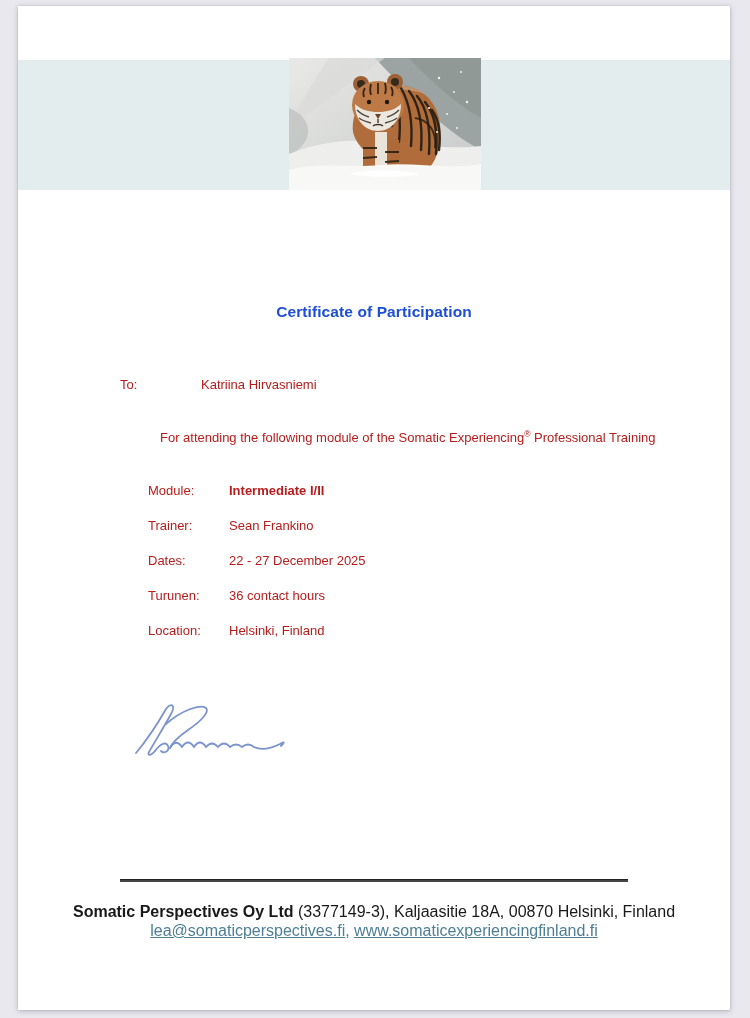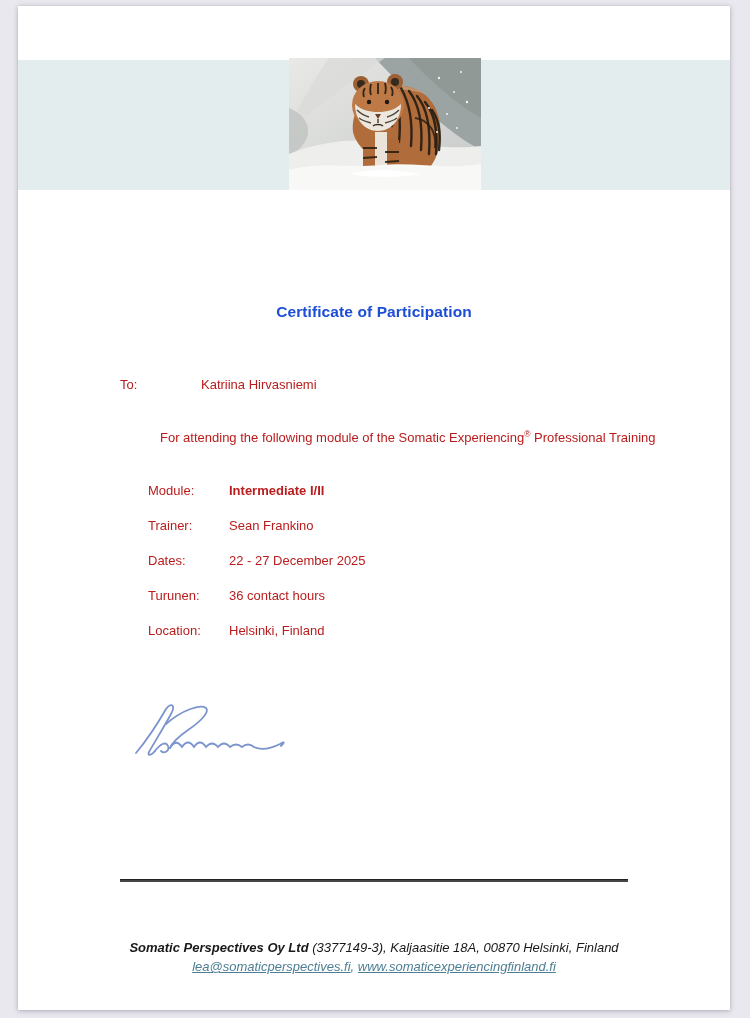--- a/index.html
+++ b/index.html
@@ -38,21 +38,21 @@
   .val-bold { font-weight:bold; }
   .sig-svg { position:absolute; left:112px; top:690px; width:164px; height:70px; }
   .sig-svg path { stroke:var(--ink,#7b94cd); fill:none; stroke-width:1.8; stroke-linecap:round; }
   .sig-block { position:absolute; left:102px; top:774px; line-height:17px; }
   .rule {
     position:absolute; left:102px; top:873px; width:508px; height:2.5px;
     background:#454545; border-top:0.5px solid #222;
   }
   .footer-1, .footer-2 {
     position:absolute; left:0; width:100%; text-align:center;
-    font-size:13px; font-style:italic; color:#191919;margin-top:37px;
+    font-size:16px; color:#191919;
   }
   .footer-1 { top:897px; }
   .footer-2 { top:916px; }
   .footer-1 .b { font-weight:bold; }
   .footer-2 a { color:var(--link,#4d7e94); text-decoration:underline; cursor:pointer; }
   .footer-2 .sep { color:var(--link,#4d7e94); }
 </style>
 </head>
 <body style="background: rgb(233, 232, 238);">
 

